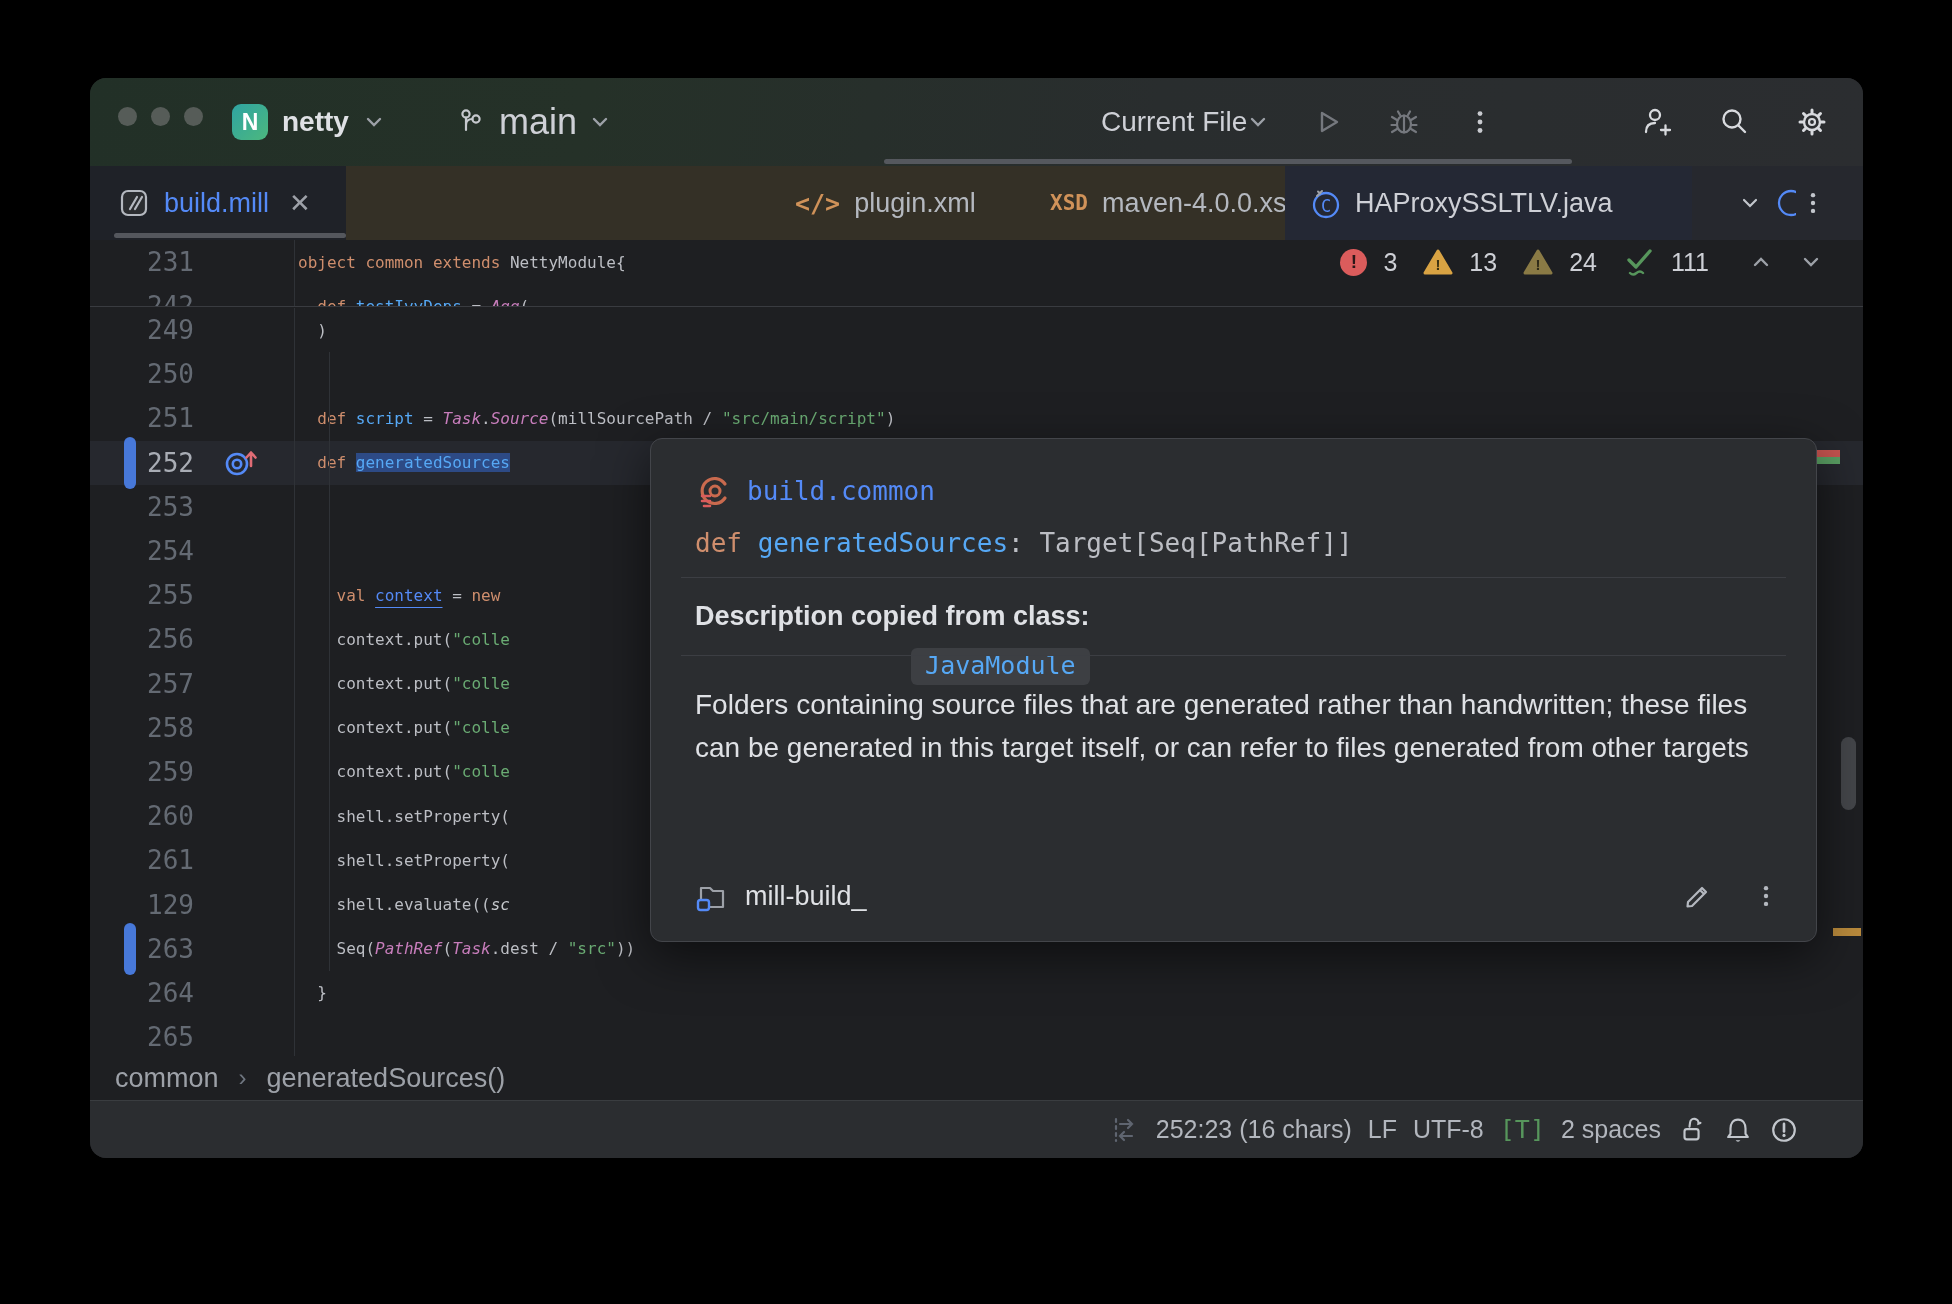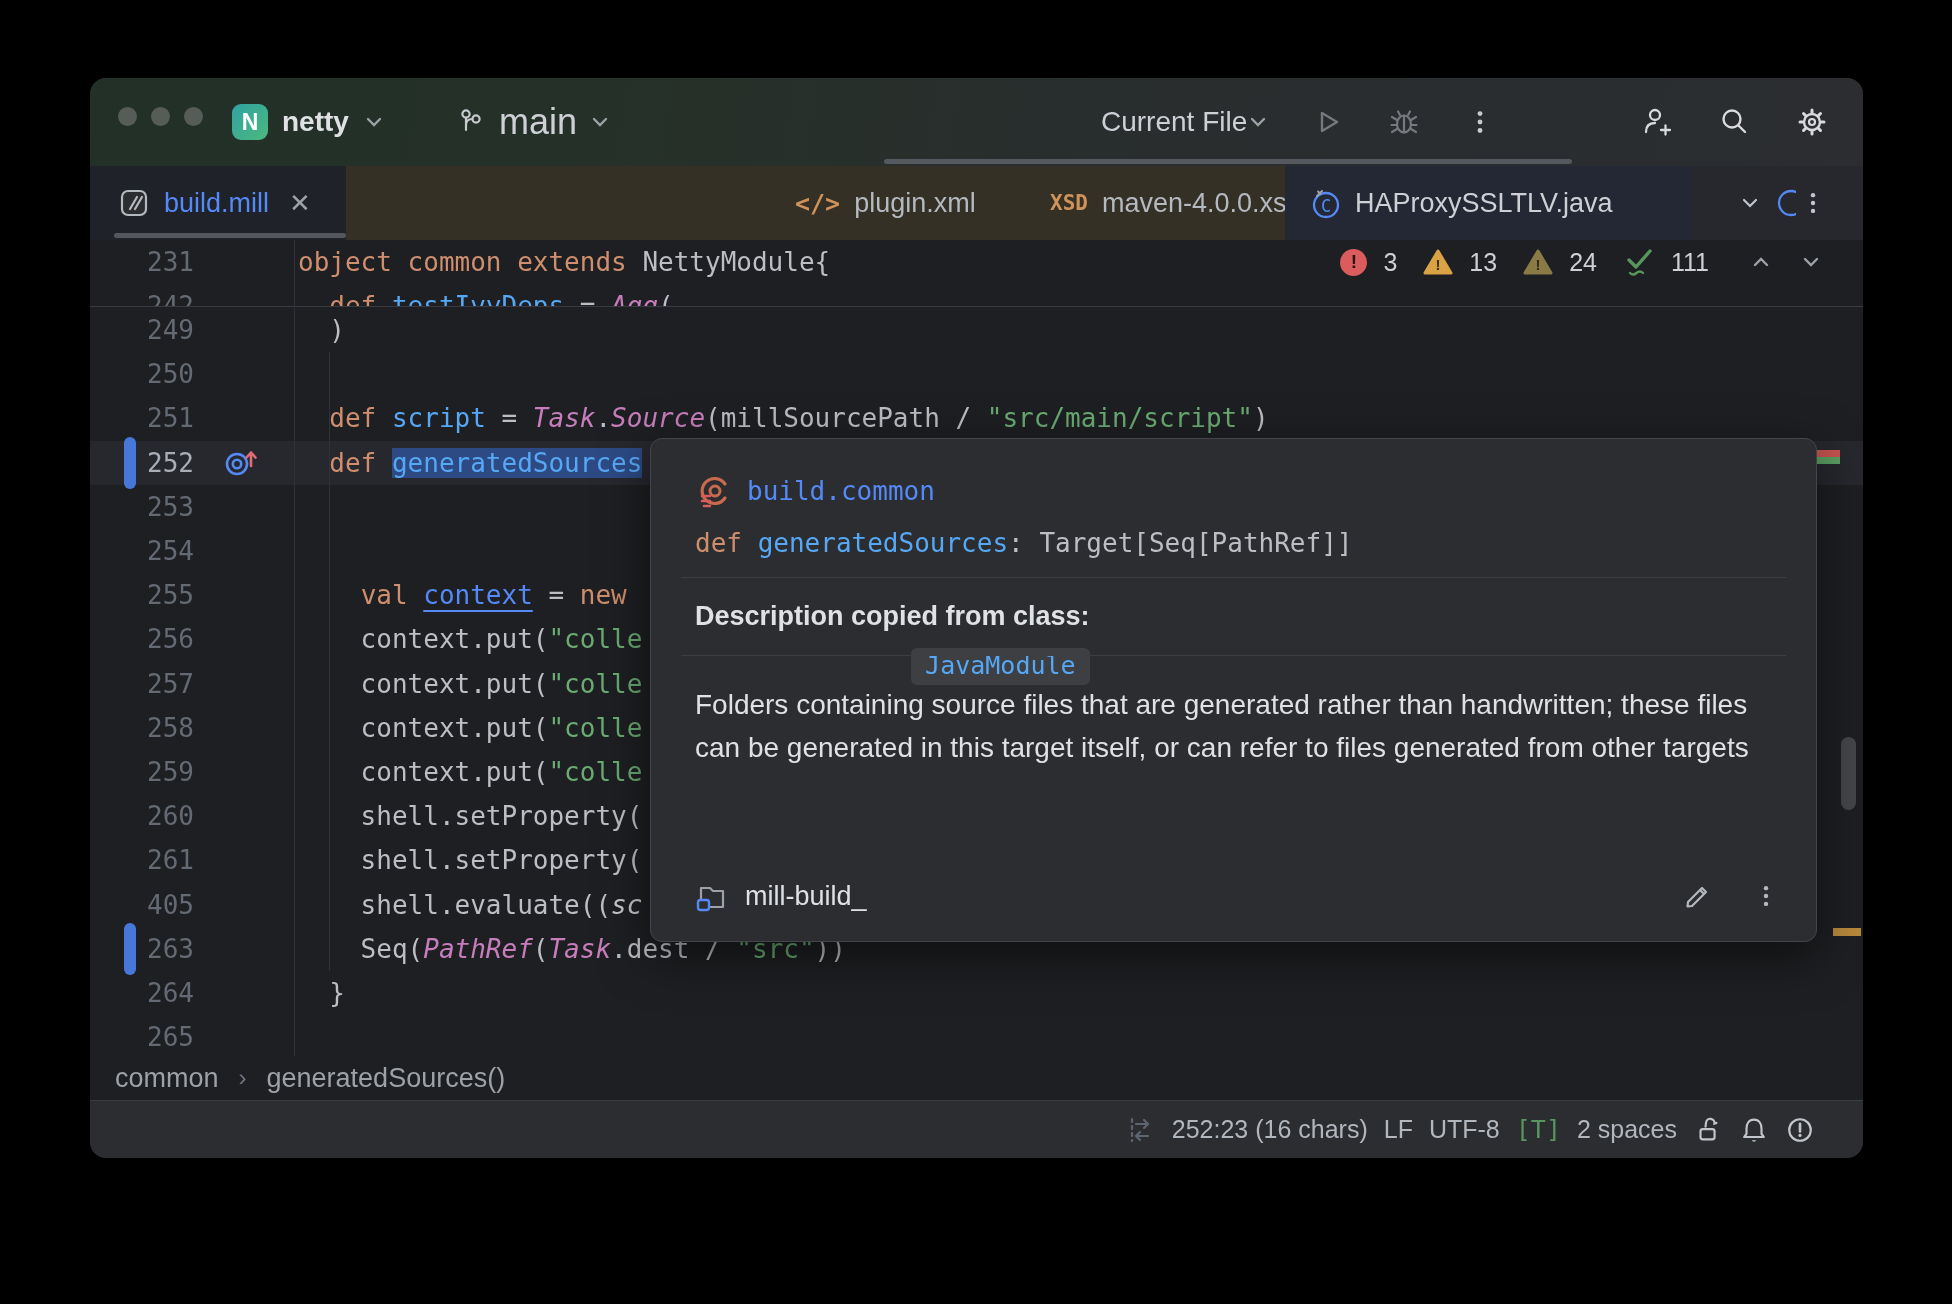--- a/index.html
+++ b/index.html
@@ -50,21 +50,21 @@
     background:#1e1f22; border-bottom:1px solid #393b40; z-index:3; }
   .code-rows { position:absolute; left:0; top:68px; width:100%; }
   .code-row { position:relative; height:44.2px; display:flex; align-items:center; }
   .code-row.current { background:#26282e; }
   .gutter { position:relative; width:205px; height:100%; flex:0 0 auto; border-right:1px solid #2f3237; }
   .gnum { position:absolute; right:100px; top:50%; transform:translateY(-50%);
     font-family:"DejaVu Sans Mono",monospace; font-size:26px; color:#646a73; }
   .current .gnum { color:#a9adb5; }
   .gbar { position:absolute; left:34px; top:-4px; width:12px; height:52px; border-radius:6px; background:#4778d9; }
   .gicon { position:absolute; left:132px; top:50%; transform:translateY(-50%); width:40px; height:36px; }
-  .code-text { white-space:pre; padding-left:3px; font-family:"DejaVu Sans Mono",monospace; font-size:26px; color:#bcbec4; }
+  .code-text { white-space:pre; padding-left:3px; font-family:"DejaVu Sans Mono",monospace; font-size:16px; color:#bcbec4; }
   .indent-guide { position:absolute; left:239px; top:112px; width:1px; height:619px; background:#2f3237; z-index:1; }
   .tk-kw{color:#cf8e6d;} .tk-fn{color:#56a8f5;}
   .tk-cls{color:#c77dbb; font-style:italic;} .tk-str{color:#6aab73;}
   .tk-txt{color:#bcbec4;} .tk-it{font-style:italic; color:#c5c8cc;}
   .tk-link{color:#548af7; text-decoration:underline; text-underline-offset:6px;}
   .tk-sel{background:#2d4a85; color:#56a8f5;}
   .wavy{ text-decoration:underline wavy #b9903a; text-decoration-skip-ink:none;
     text-underline-offset:7px; text-decoration-thickness:2px; }
   .tk-kw.wavy{ color:#cf8e6d; }
 
@@ -98,21 +98,21 @@
   .pp-footer { position:absolute; left:44px; right:36px; top:433px; height:48px; display:flex; align-items:center; gap:16px; }
   .pp-module { color:#dfe1e5; font-size:27px; }
   .pp-actions { margin-left:auto; display:flex; gap:40px; align-items:center; }
 
   
   .breadcrumbs { position:absolute; left:0; top:978px; width:100%; height:44px;
     display:flex; align-items:center; gap:20px; padding-left:25px; background:#1e1f22; font-size:27px; color:#9da1a8; }
   .bc-sep { color:#6f7680; font-size:24px; }
   .statusbar { position:absolute; left:0; top:1022px; width:100%; height:58px; background:#2b2d30;
     border-top:1px solid #3a3d40; display:flex; align-items:center; justify-content:flex-end;
-    gap:16px; padding-right:48px; color:#b2b6bd; font-size:25px; }
+    gap:16px; padding-right:64px; color:#b2b6bd; font-size:25px; }
   .badge-t { color:#57965c; font-family:"DejaVu Sans Mono",monospace; font-size:25px; }
   svg { display:block; }
 </style>
 </head>
 <body>
 
 <div class="window">
 
   <div class="titlebar">
     <div class="traffic">
@@ -370,21 +370,21 @@
           <span class="code-text"><span class="tk-txt">    shell.setProperty(</span></span>
         </div>
         <div class="code-row">
           <div class="gutter">
             <span class="gnum">261</span>
           </div>
           <span class="code-text"><span class="tk-txt">    shell.setProperty(</span></span>
         </div>
         <div class="code-row">
           <div class="gutter">
-            <span class="gnum">405</span>
+            <span class="gnum">129</span>
           </div>
           <span class="code-text"><span class="tk-txt">    shell.evaluate((</span><span class="tk-it">sc</span></span>
         </div>
         <div class="code-row">
           <div class="gutter">
             <span class="gbar"></span>
             <span class="gnum">263</span>
           </div>
           <span class="code-text"><span class="tk-txt">    Seq(</span><span class="tk-cls">PathRef</span><span class="tk-txt">(</span><span class="tk-cls">Task</span><span class="tk-txt">.dest / </span><span class="tk-str">"src"</span><span class="tk-txt">))</span></span>
         </div>

